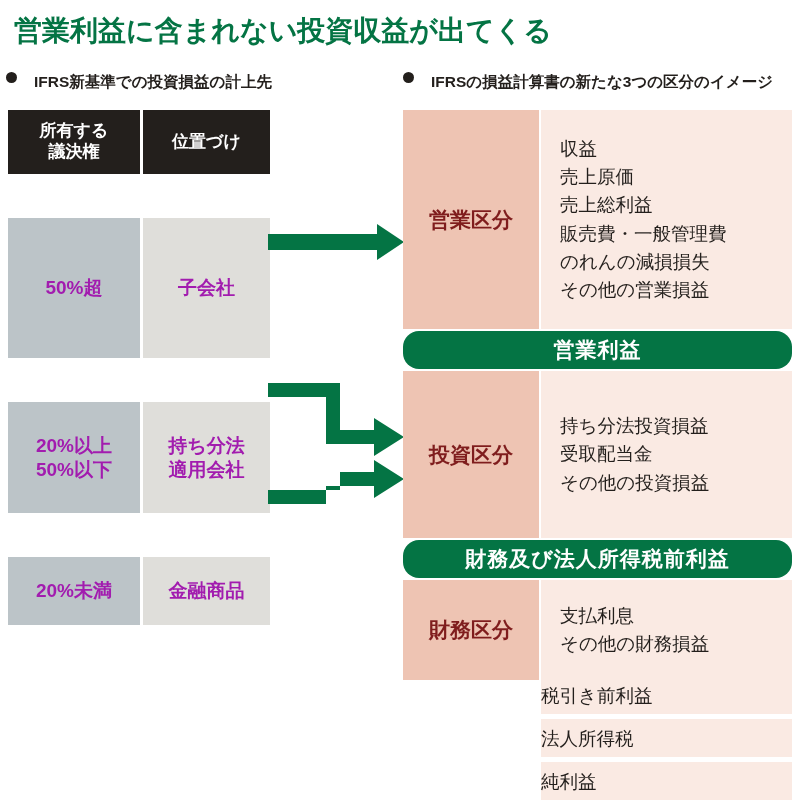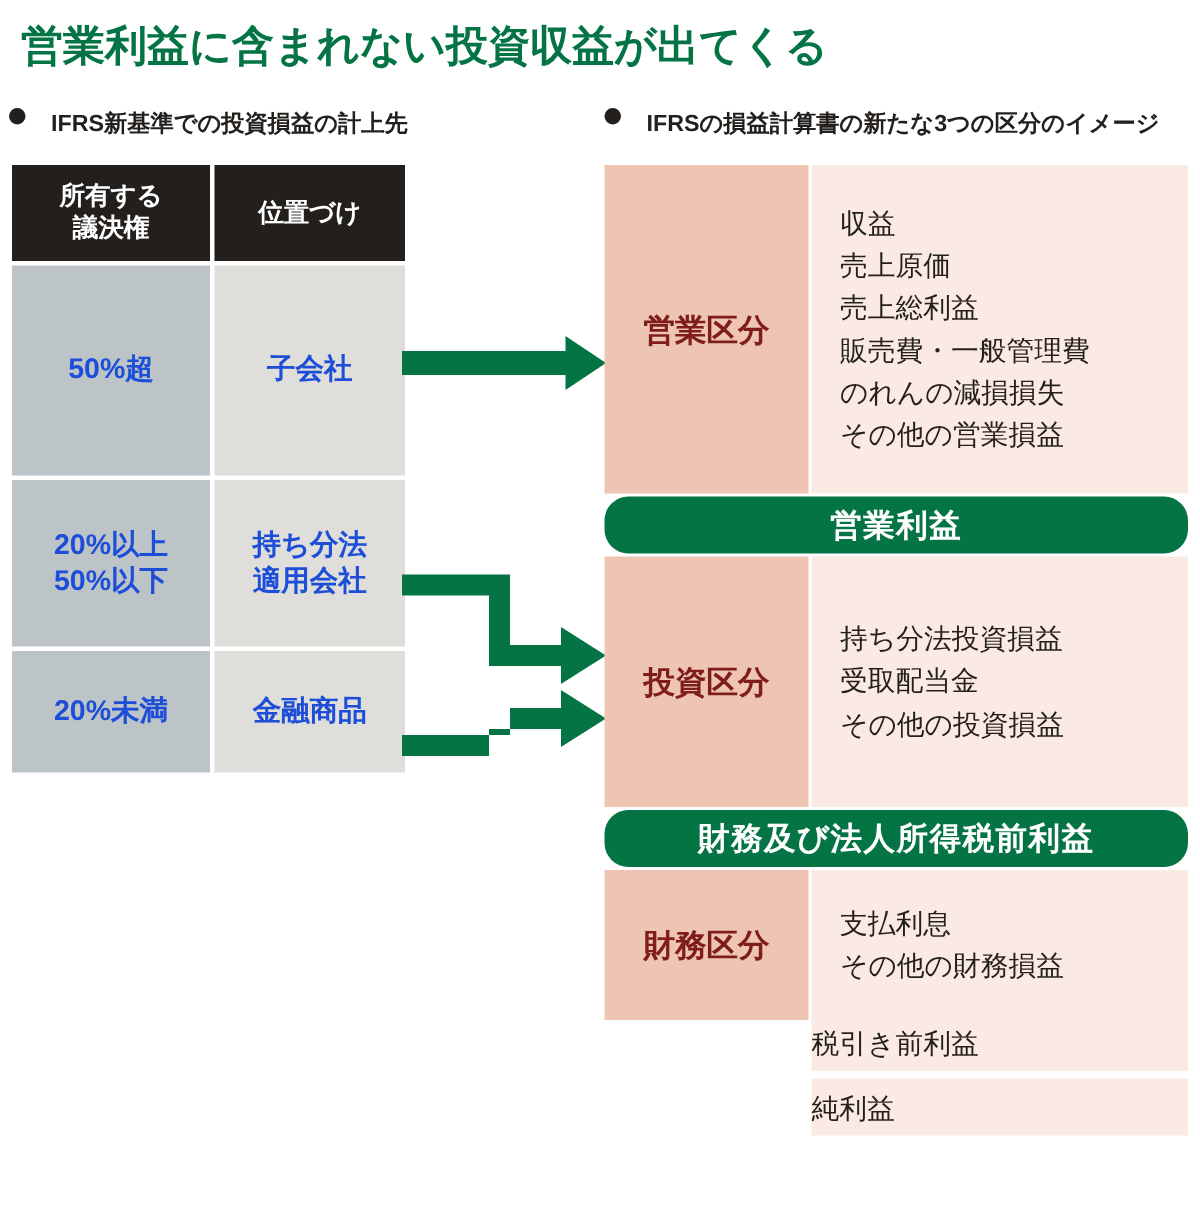--- a/index.html
+++ b/index.html
@@ -76,25 +76,25 @@
   .lc.c2 { width: 127px; }
 
   .ltable-row.head .lc {
     background: #231f1c;
     color: #ffffff;
     font-size: 17px;
     height: 64px;
   }
   .ltable-row.body .lc.c1 { background: #bcc4c8; }
   .ltable-row.body .lc.c2 { background: #dfdeda; }
-  .ltable-row.body .lc    { font-size: 19px; color: #1d4ed8; }
+  .ltable-row.body .lc    { font-size: 19px; color: #a21caf; margin-top: 41px; }
 
   .row-sub   .lc { height: 140px; }
   .row-eq    .lc { height: 111px; }
-  .row-fin   .lc { height: 81px; text-align: right;  }
+  .row-fin   .lc { height: 68px; text-align: right;  }
 
   
   .arrow-layer {
     position: absolute;
     left: 0; top: 0;
     width: 800px; height: 805px;
     pointer-events: none;
   }
 
   
@@ -285,14 +285,15 @@
     <div class="band-label">財務区分</div>
     <div class="band-items">
       <div class="li">支払利息</div>
       <div class="li">その他の財務損益</div>
     </div>
   </div>
 </div>
 
 <div class="summary">
   <div class="srow">税引き前利益</div>
+  <div class="srow">法人所得税</div>
   <div class="srow">純利益</div>
 </div>
 
 </body></html>

